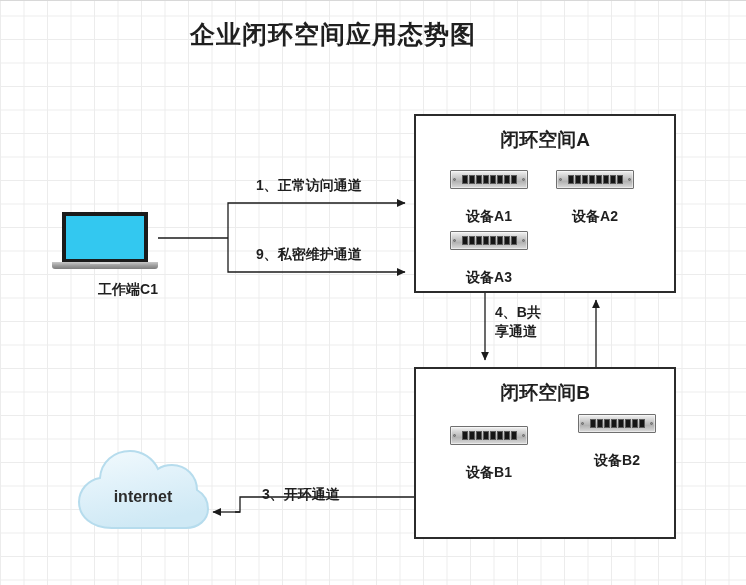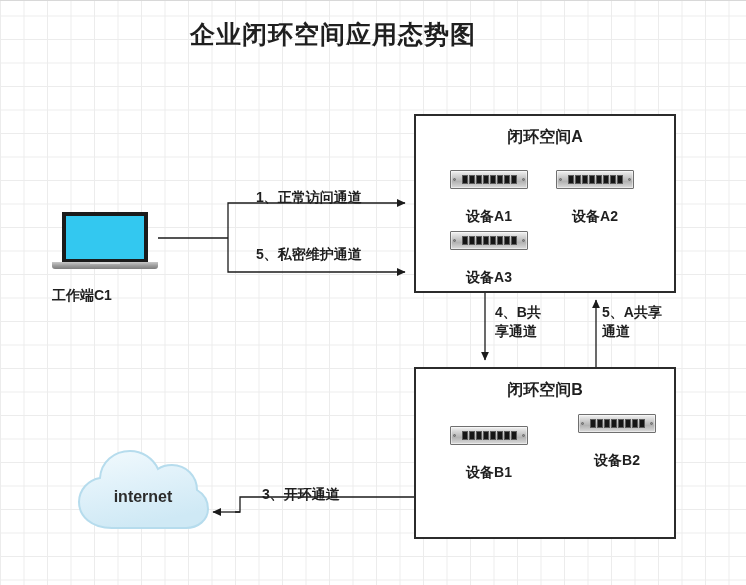--- a/index.html
+++ b/index.html
@@ -49,21 +49,21 @@
     position: absolute;
     border: 2px solid #2b2b2b;
     background: #ffffff;
     box-sizing: border-box;
   }
   .space-box-title {
     position: absolute;
     left: 0; right: 0;
     top: 11px;
     text-align: center;
-    font-size: 16px;
+    font-size: 19px;
     color: #1f1f1f;
   }
   #space-a { left: 414px; top: 114px; width: 262px; height: 179px; }
   #space-b { left: 414px; top: 367px; width: 262px; height: 172px; }
 
   
   .device {
     position: absolute;
     width: 78px;
   }
@@ -131,22 +131,22 @@
     position: relative;
   }
   .laptop-base::after {
     content: "";
     position: absolute;
     left: 38px; top: 0;
     width: 30px; height: 2px;
     background: #d9d9d9;
   }
   .node-label {
-    margin-top: 18px;
-    text-align: left;
+    margin-top: 12px;
+    text-align: right;
     font-size: 14px;
     color: #1f1f1f;
     white-space: nowrap;
   }
 
   
   #internet-cloud {
     position: absolute;
     left: 74px;
     top: 448px;
@@ -202,33 +202,29 @@
     <path d="M228,238 L228,272 L405,272" stroke="#1b1b1b" stroke-width="1.3" fill="none" marker-end="url(#arrow)"></path>
 
     <path d="M485,293 L485,360" stroke="#1b1b1b" stroke-width="1.3" fill="none" marker-end="url(#arrow)"></path>
 
     <path d="M596,367 L596,300" stroke="#1b1b1b" stroke-width="1.3" fill="none" marker-end="url(#arrow)"></path>
 
     <path d="M452,497 L240,497 L240,512 L235,512" stroke="#1b1b1b" stroke-width="1.3" fill="none"></path>
     <path d="M240,512 L213,512" stroke="#1b1b1b" stroke-width="1.3" fill="none" marker-end="url(#arrow)"></path>
   </svg>
 
-  <div class="edge-label" style="left:256px; top:188px;">1、正常访问通道</div>
-  <div class="edge-label" style="left:256px; top:245px;">5、私密维护通道</div>
+  <div class="edge-label" style="left:256px; top:176px;">1、正常访问通道</div>
+  <div class="edge-label" style="left:256px; top:245px;">9、私密维护通道</div>
   <div class="edge-label" style="left:262px; top:485px;">3、开环通道</div>
 
   <div class="edge-label stacked" style="left:495px; top:303px;">
     <span>4、B共</span><br>
     <span>享通道</span>
   </div>
 
-  <div class="edge-label stacked" style="left:602px; top:303px; width:70px;">
-    <span>5、A共享</span><br>
-    <span>通道</span>
-  </div>
 
   <div id="workstation">
     <div class="laptop-lid"></div>
     <div class="laptop-base"></div>
     <div class="node-label">工作端C1</div>
   </div>
 
   <div id="internet-cloud">
     <svg width="138" height="88" viewBox="0 0 138 88">
       <defs>

